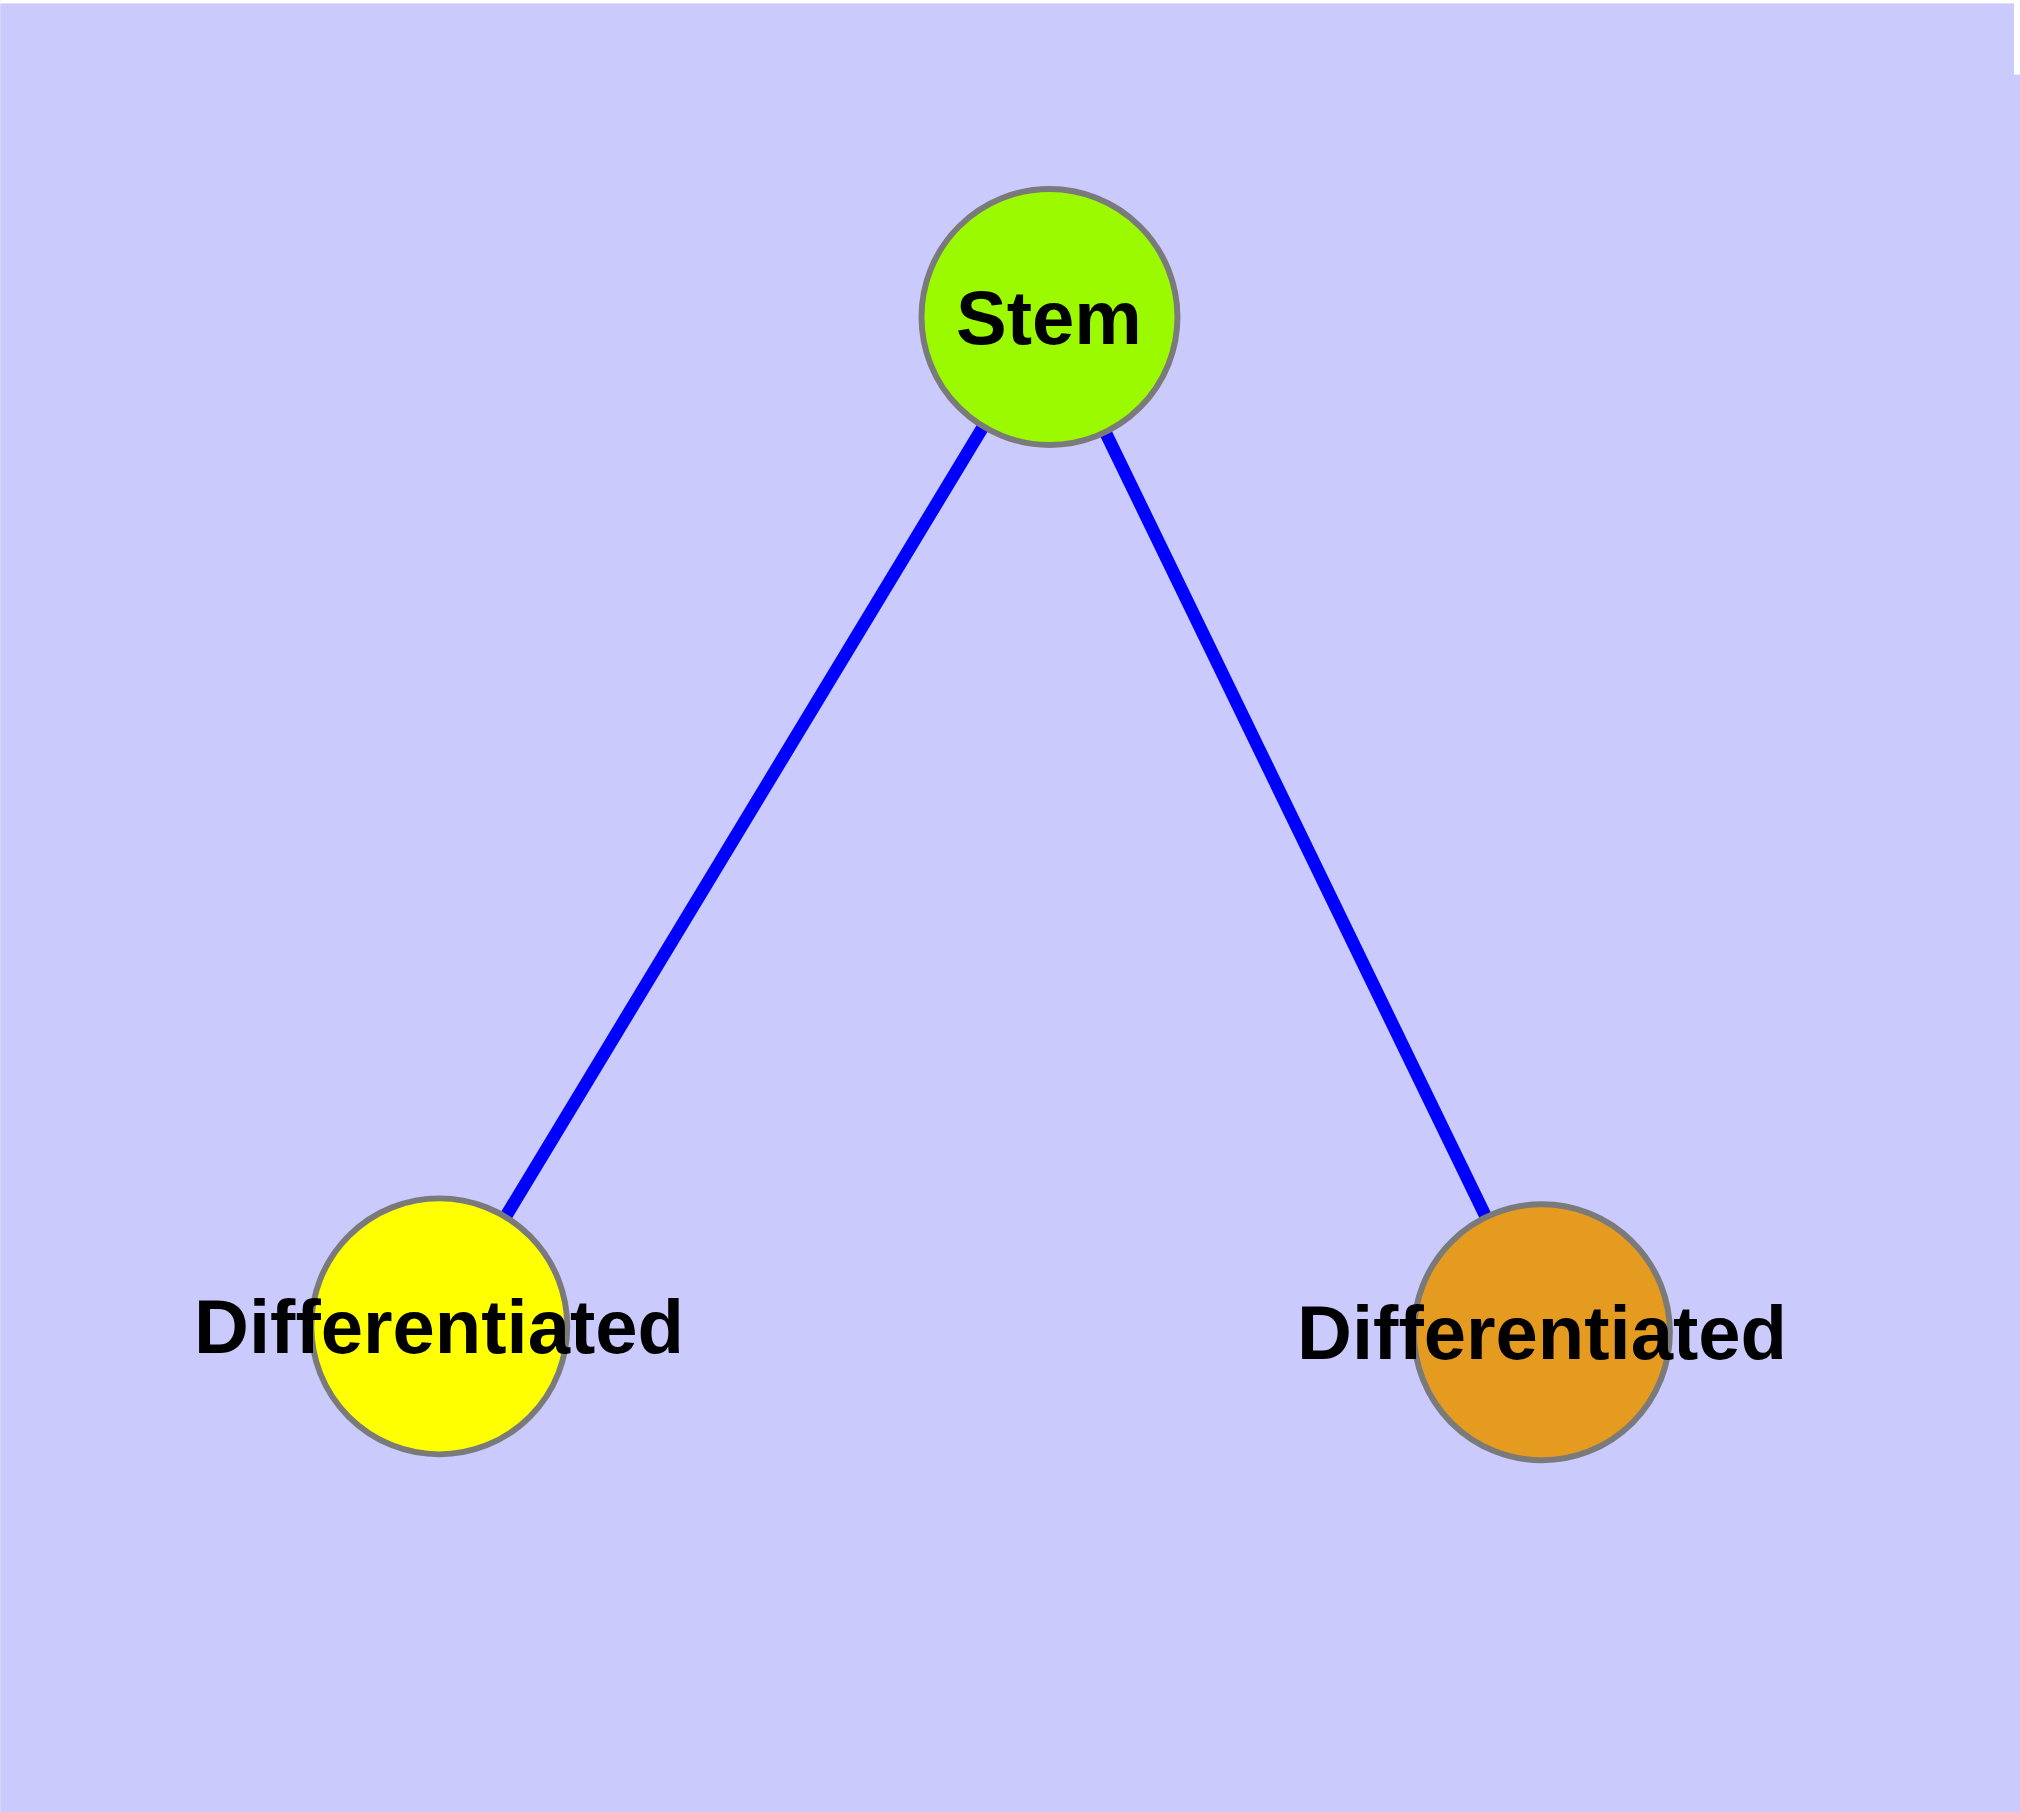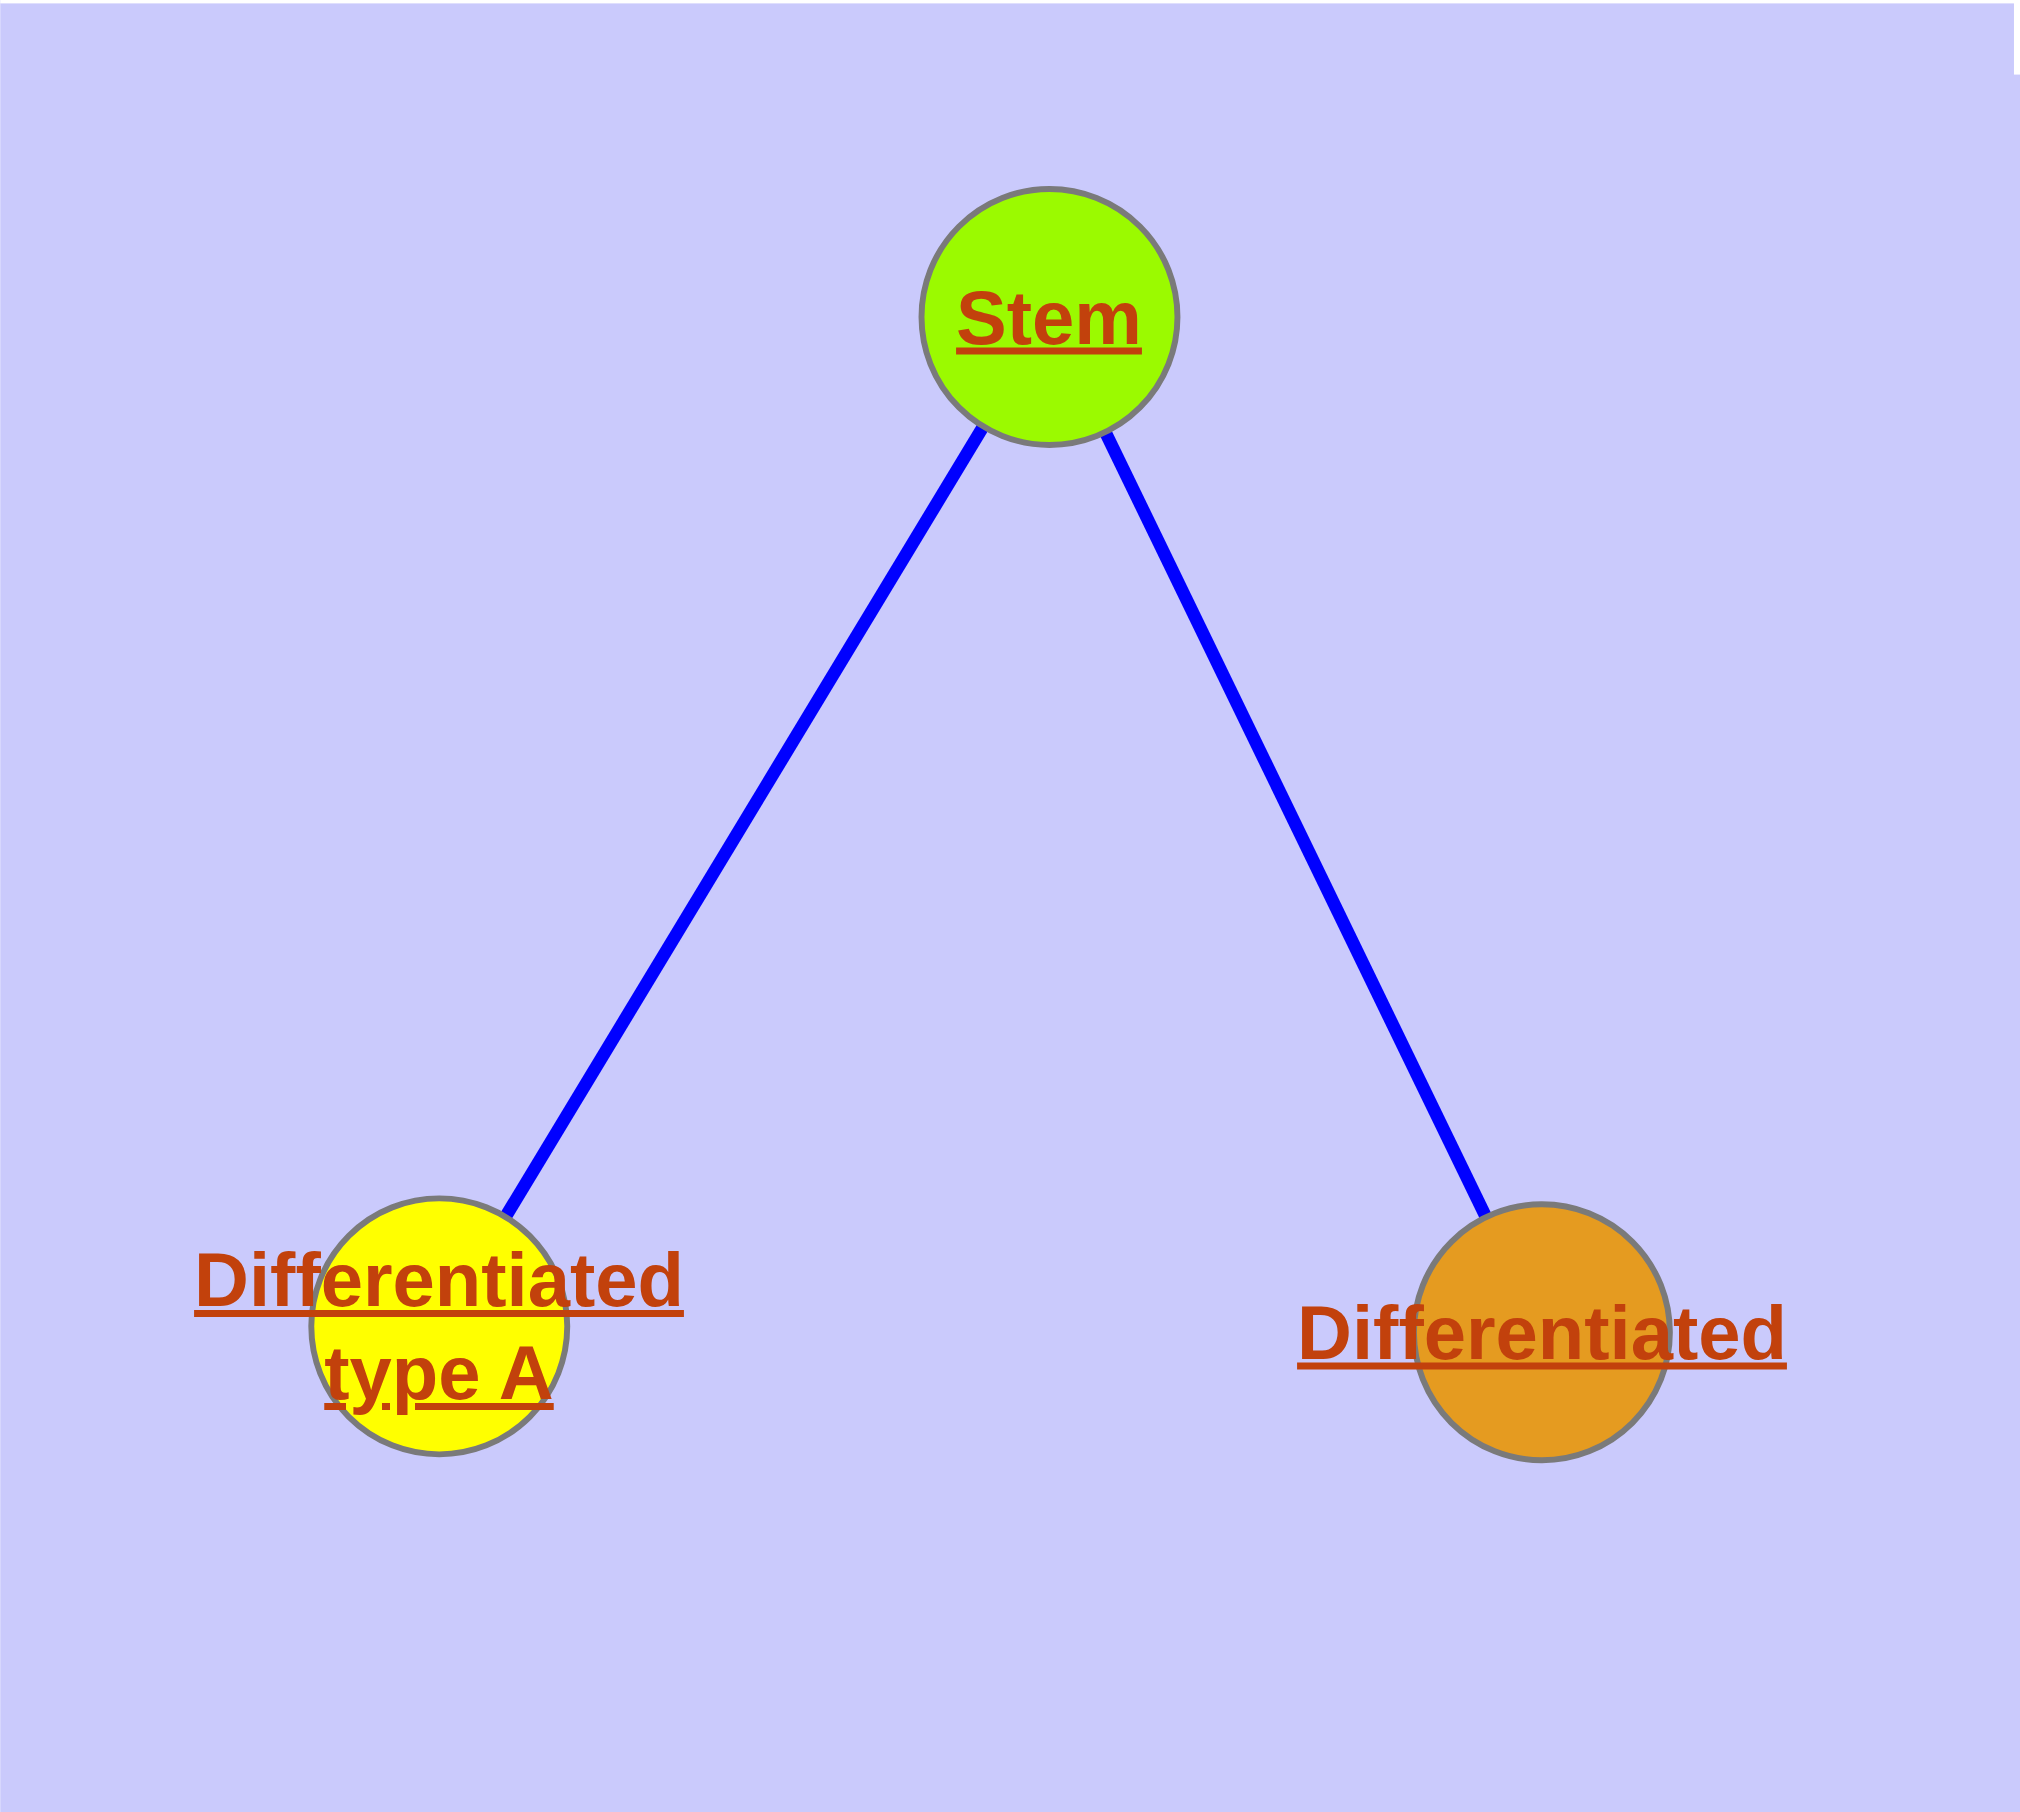--- a/index.html
+++ b/index.html
@@ -25,26 +25,25 @@
     fill: none;
   }
   .node-circle {
     stroke-width: 7;
   }
   .node-label {
     position: absolute;
     transform: translate(-50%, -50%);
     text-align: center;
     white-space: nowrap;
-    color: #c2410c;
+    color: #000000;
     font-weight: 700;
     font-size: 76px;
     line-height: 93px;
     pointer-events: none;
-    text-decoration: underline;
   }
   .node-label .label-line {
     display: block;
   }
   .label-stem   { left: 1049px; top: 317px;  }
   .label-type-a { left: 439px;  top: 1326px; }
   .label-type-b { left: 1542px; top: 1332px; }
 </style>
 </head>
 <body>
@@ -66,21 +65,20 @@
     <circle class="node-circle" cx="1819" cy="1572" r="151" fill="#E59B20" stroke="#7A7A7A"></circle>
   </svg>
 
   <div class="node-label label-stem">
     <span class="label-line">Stem</span>
     <span class="label-line"></span>
   </div>
 
   <div class="node-label label-type-a">
     <span class="label-line">Differentiated</span>
-    <span class="label-line">type A</span>
   </div>
 
   <div class="node-label label-type-b">
     <span class="label-line">Differentiated</span>
   </div>
 
 </div>
 
 
 </body></html>

